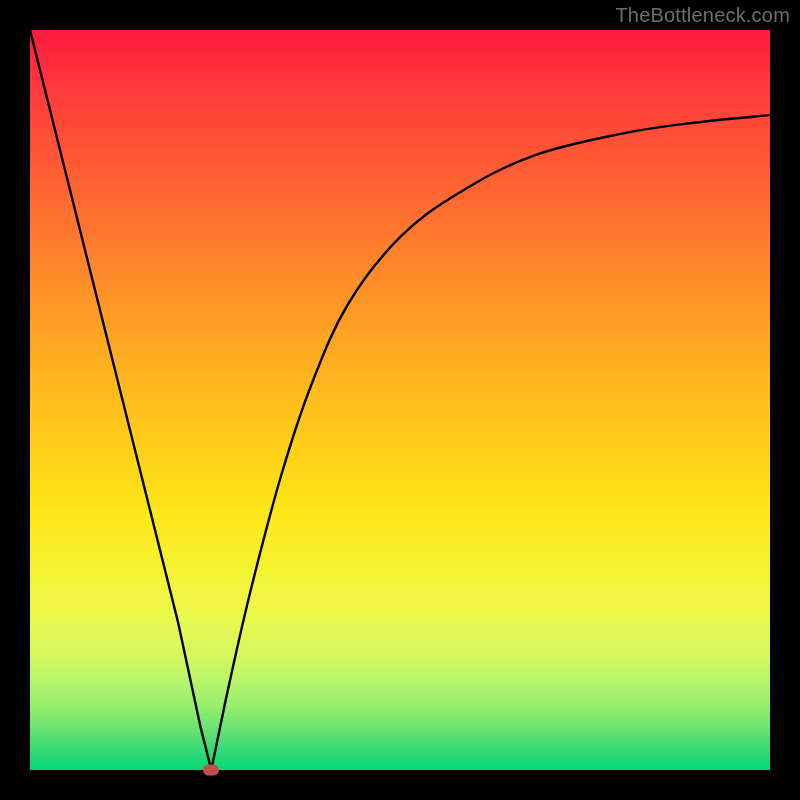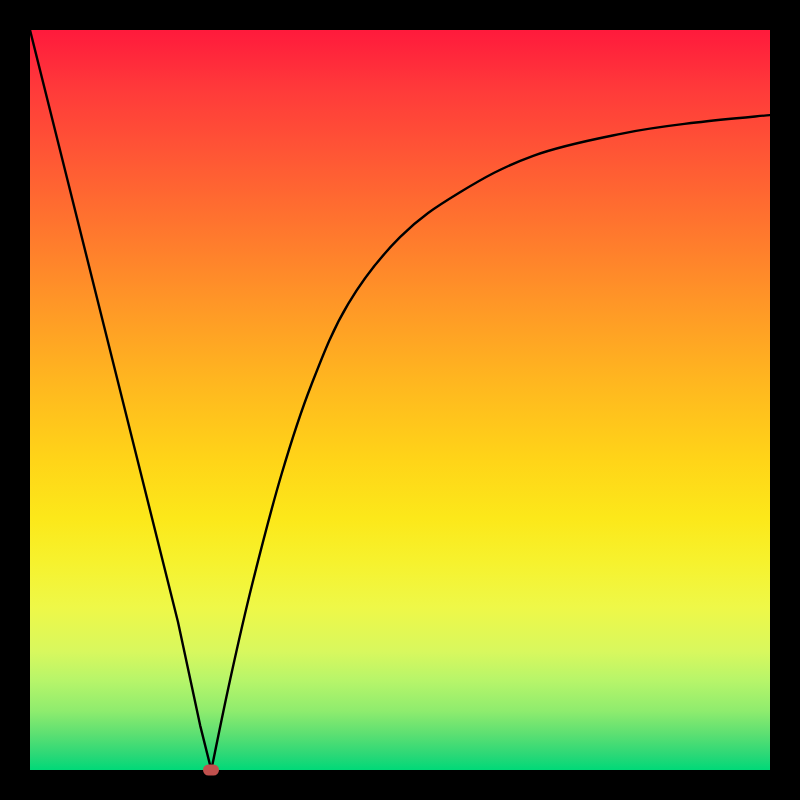--- a/index.html
+++ b/index.html
@@ -77,13 +77,14 @@
   <div class="plot-area">
 
     <svg class="curve" viewBox="0 0 740 740" preserveAspectRatio="none">
 
       <path fill="none" stroke="#000" stroke-width="2.4" stroke-linecap="round" stroke-linejoin="round" d="M 0 0 L 37 148 L 74 296 L 111 444 L 148 592 L 170.20000000000002 695.6 L 181.29999999999998 740 C 184.63 724.016, 192.47400000000002 684.5, 199.8 651.2 C 207.126 617.9000000000001, 212.676 592.296, 222 555 C 231.324 517.704, 240.94400000000002 479.964, 251.60000000000002 444 C 262.25600000000003 408.036, 269.212 385.836, 281.2 355.2 C 293.188 324.56399999999996, 302.216 300.44, 318.2 273.8 C 334.18399999999997 247.16000000000003, 350.02 227.18000000000006, 370 207.20000000000005 C 389.98 187.22000000000003, 405.224 177.45199999999994, 429.2 162.79999999999995 C 453.176 148.14799999999997, 473.8960000000001 136.45600000000005, 503.20000000000005 125.80000000000007 C 532.504 115.14400000000008, 562.696 109.59400000000004, 592 103.60000000000002 C 621.304 97.60600000000001, 639.36 95.83, 666 92.5 C 692.64 89.17, 726.68 86.43200000000002, 740 85.10000000000002"></path>
     </svg>
 
     <div class="marker" style="left: 181.3px; top: 740px; background: rgb(192, 80, 77);"></div>
   </div>
 
+  <div class="attribution">TheBottleneck.com</div>
 </div>
 
 </body></html>

